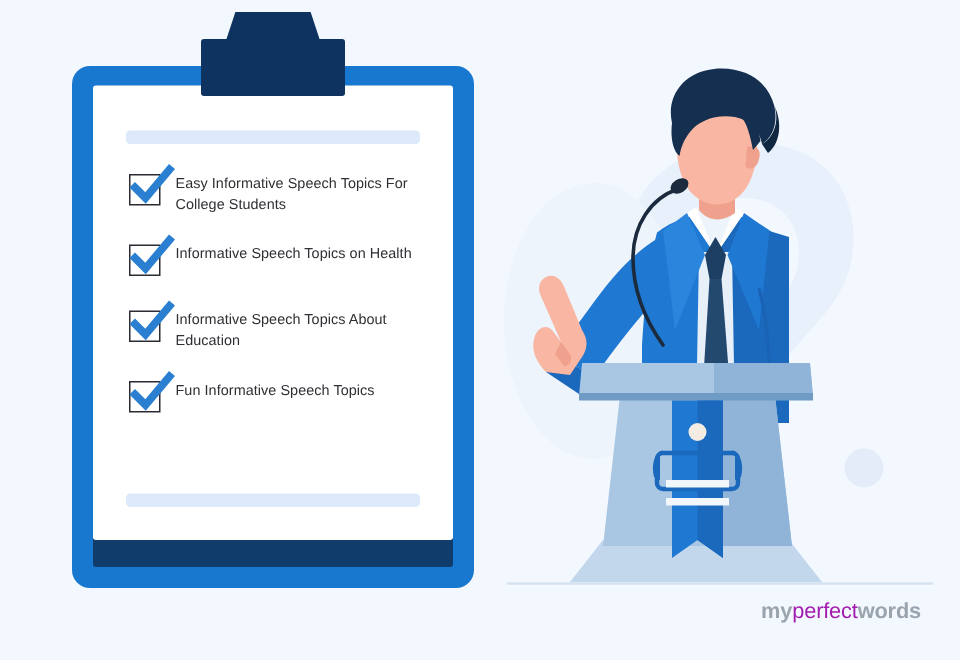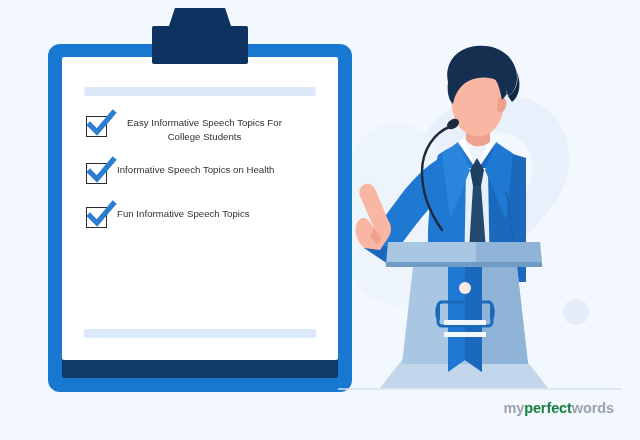--- a/index.html
+++ b/index.html
@@ -26,23 +26,22 @@
     position: absolute;
     inset: 0;
     pointer-events: none;
   }
 
   
   #clipboard {
     position: absolute;
     left: 48px;
     top: 44px;
-    width: 304px;
+    width: 268px;
     height: 348px;
-    text-align: center;
   }
   .cb-frame {
     position: absolute;
     inset: 0;
     background: #1878cf;
     border-radius: 12px;
   }
   .cb-darkstrip {
     position: absolute;
     left: 14px;
@@ -161,22 +160,22 @@
     font-size: 14.5px;
     letter-spacing: -0.1px;
     white-space: nowrap;
   }
   #logo .lg-my,
   #logo .lg-words {
     color: #9aa4ae;
     font-weight: 700;
   }
   #logo .lg-perfect {
-    color: #15803d;
-    font-weight: 700;
+    color: #a21caf;
+    font-weight: 400;
   }
 </style>
 </head>
 <body>
 
 <div id="stage">
 
   <svg class="bg-layer" width="640" height="440" viewBox="0 0 640 440">
 
     <path d="M500 95
@@ -216,20 +215,28 @@
         <div class="check-row">
           <span class="checkbox">
             <svg class="tick" viewBox="0 0 30 28">
               <path d="M4 14 L11 21 L27 2" fill="none" stroke="#2a7fd0" stroke-width="5.2" stroke-linecap="square" stroke-linejoin="miter"></path>
             </svg>
           </span>
           <span class="check-label">Informative Speech Topics on Health</span>
         </div>
 
 
+        <div class="check-row">
+          <span class="checkbox">
+            <svg class="tick" viewBox="0 0 30 28">
+              <path d="M4 14 L11 21 L27 2" fill="none" stroke="#2a7fd0" stroke-width="5.2" stroke-linecap="square" stroke-linejoin="miter"></path>
+            </svg>
+          </span>
+          <span class="check-label">Informative Speech Topics About Education</span>
+        </div>
 
         <div class="check-row">
           <span class="checkbox">
             <svg class="tick" viewBox="0 0 30 28">
               <path d="M4 14 L11 21 L27 2" fill="none" stroke="#2a7fd0" stroke-width="5.2" stroke-linecap="square" stroke-linejoin="miter"></path>
             </svg>
           </span>
           <span class="check-label">Fun Informative Speech Topics</span>
         </div>
 

